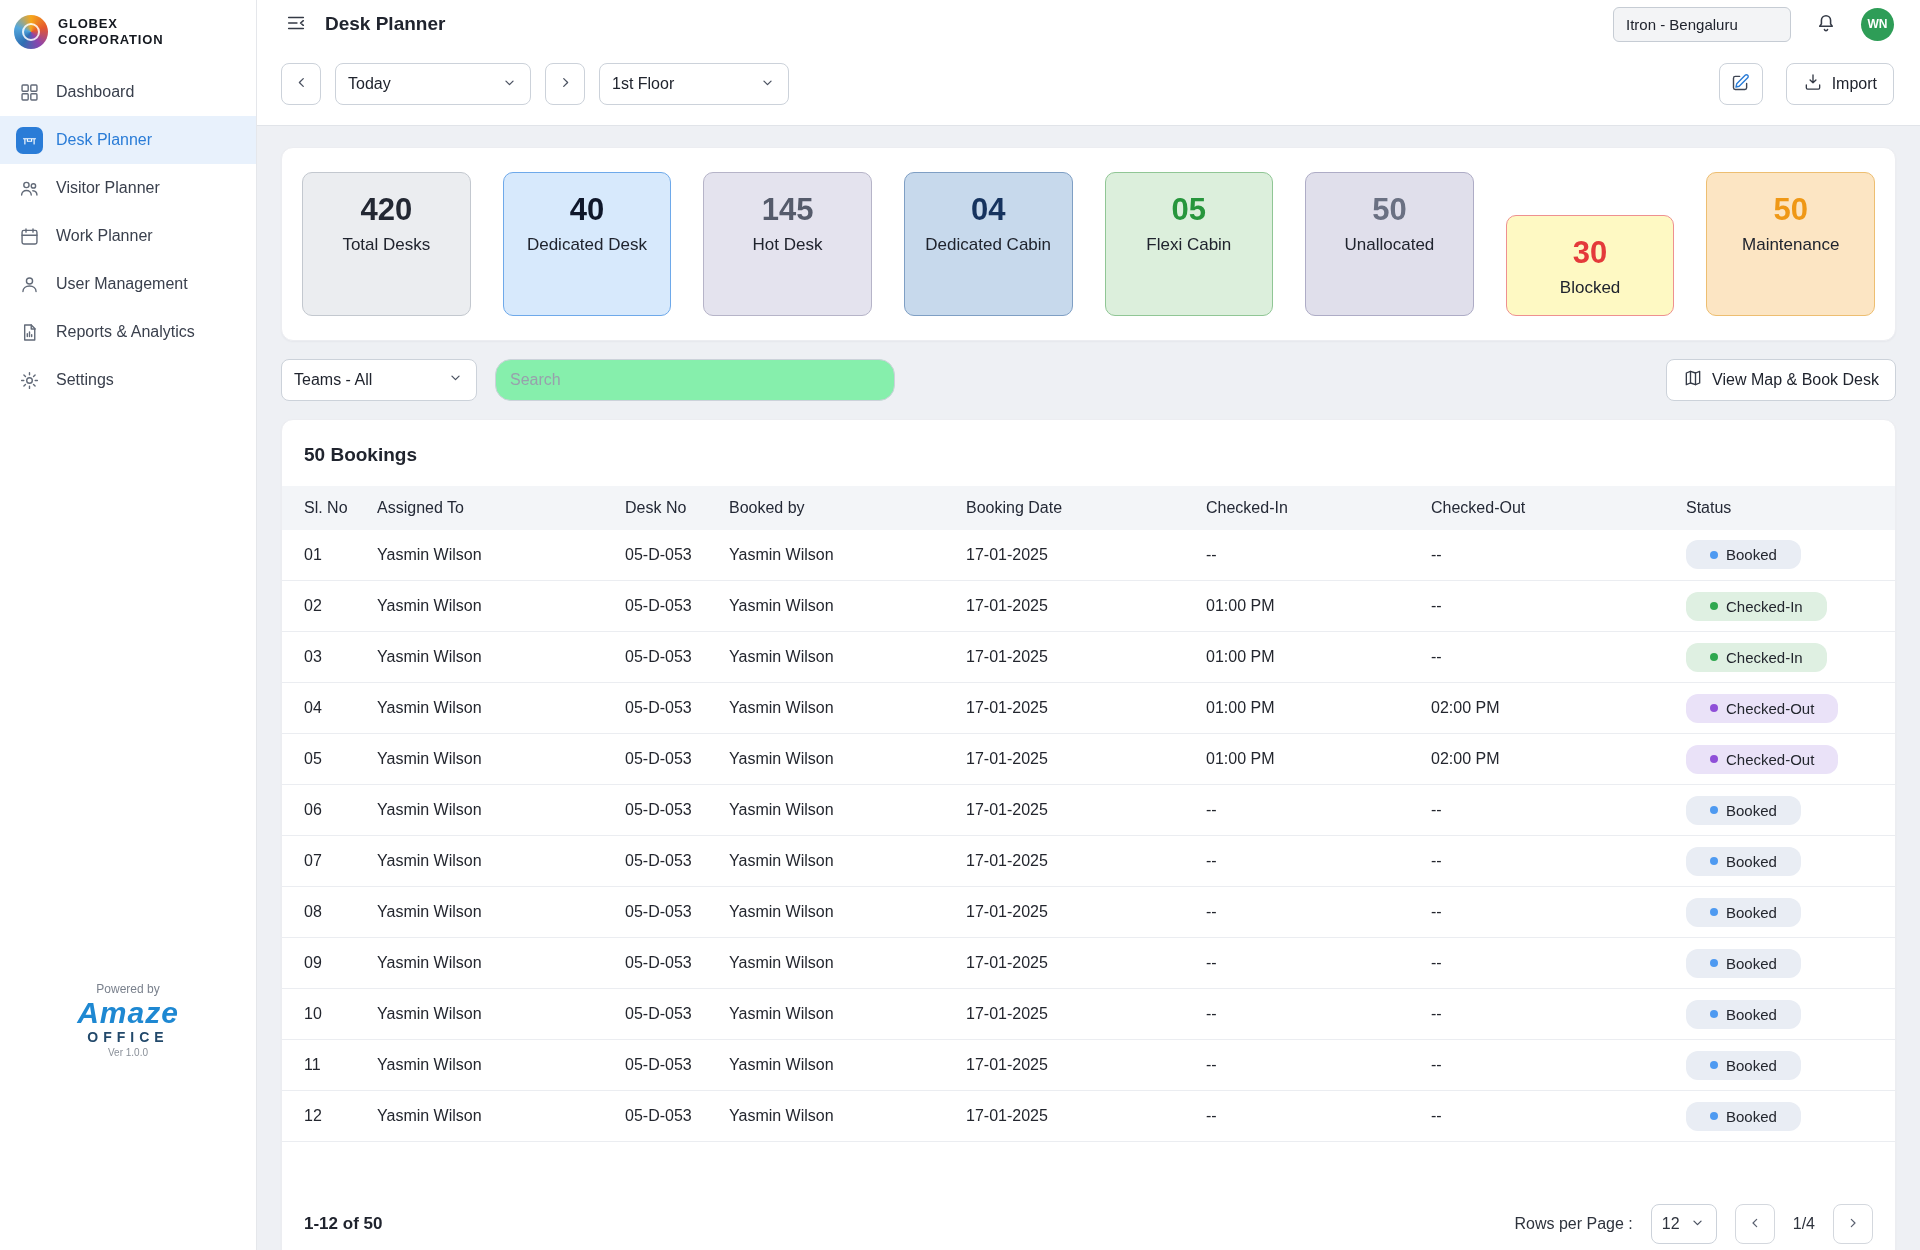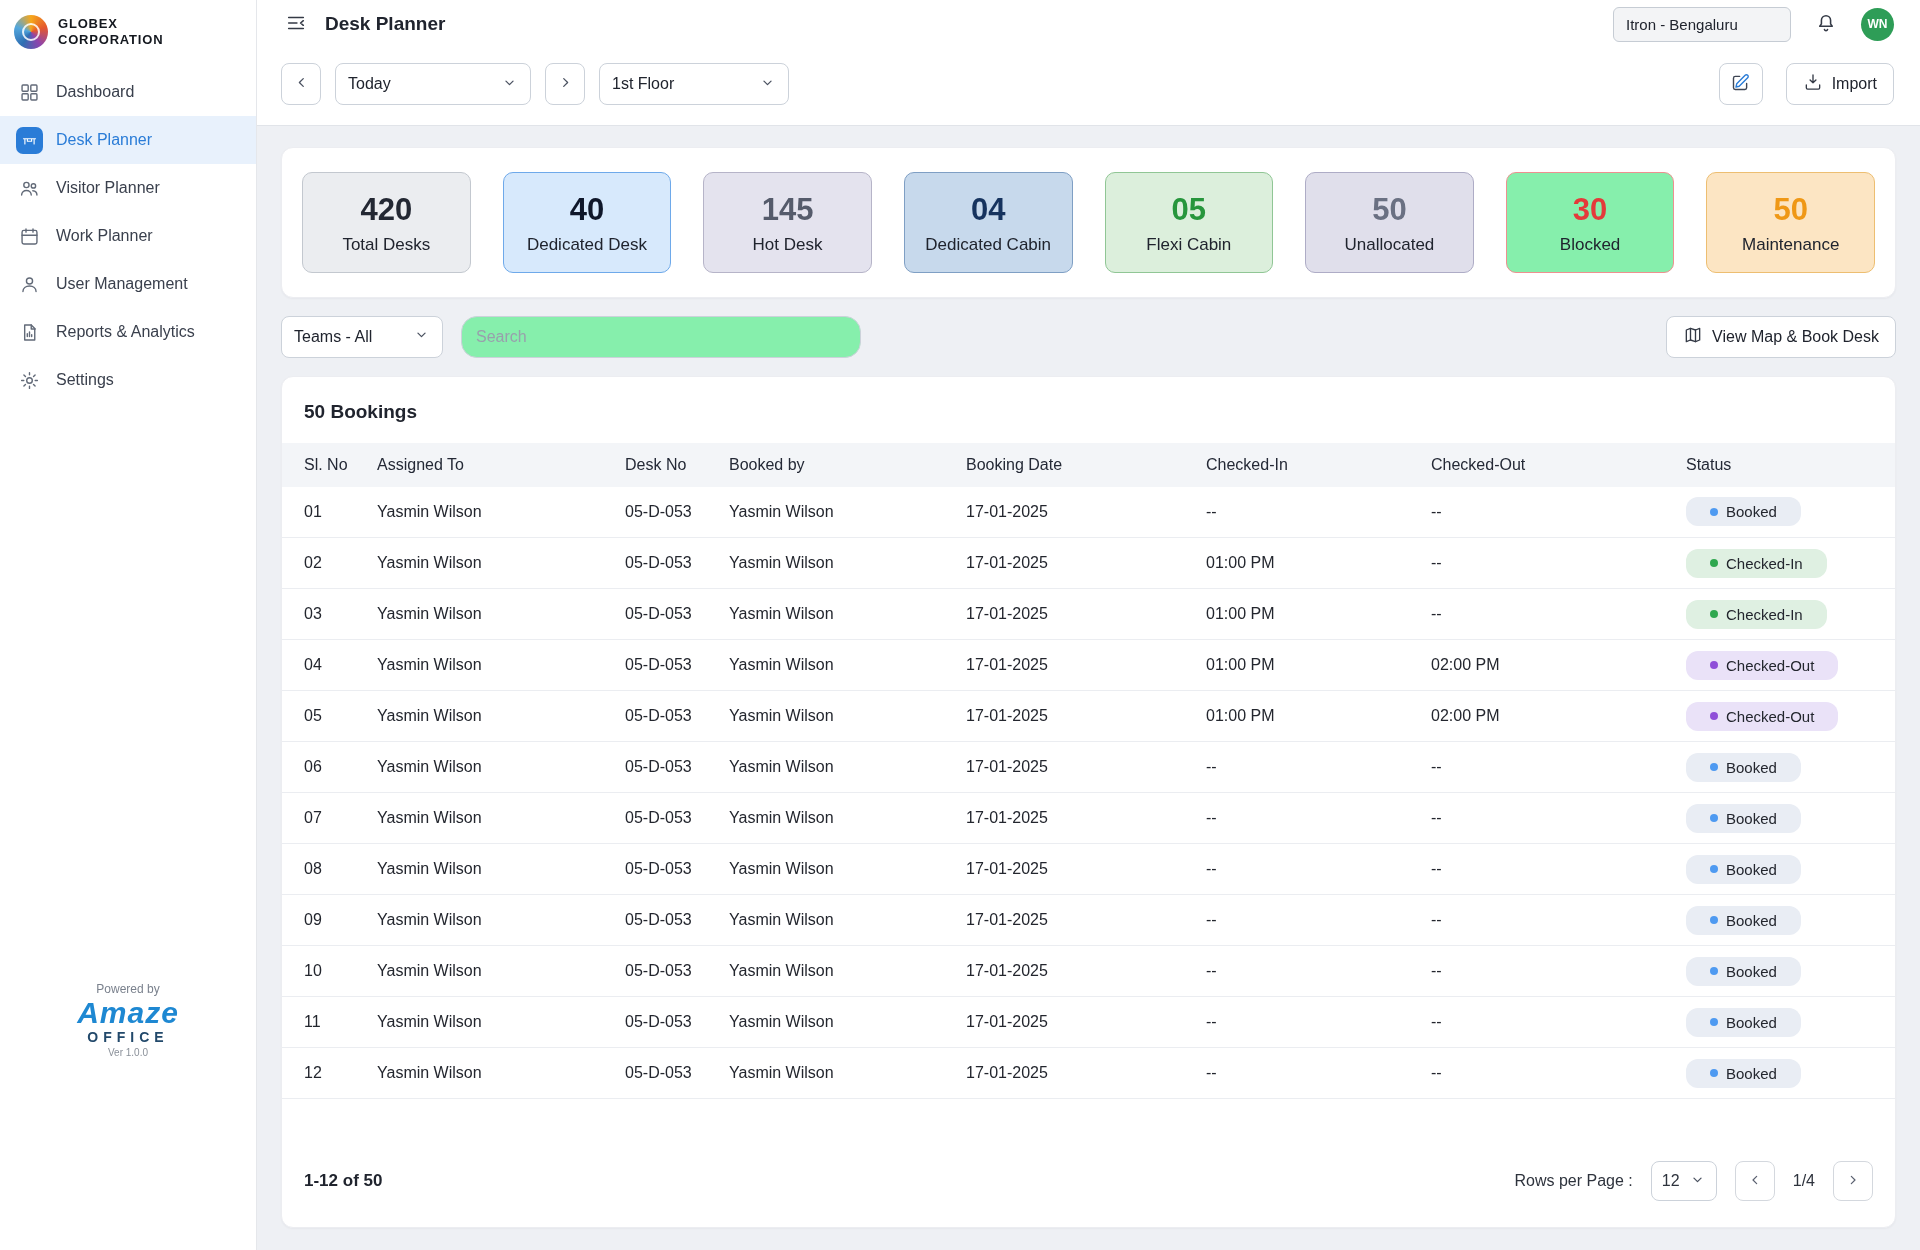--- a/index.html
+++ b/index.html
@@ -68,21 +68,21 @@
 
   .stats-panel { background:#fff; border:1px solid #ecedf1; border-radius:12px; padding:24px 20px;
     box-shadow:0 1px 2px rgba(16,24,40,.04); }
   .stats-cards { display:flex; gap:32px; }
   .stat-card { flex:1; border:1px solid transparent; border-radius:10px; text-align:center;
     padding:19px 6px 17px; cursor:pointer; }
   .stat-value { font-size:31px; font-weight:700; line-height:1.15; }
   .stat-label { font-size:17px; margin-top:7px; color:#20242e; }
 
   .filters-row { display:flex; align-items:center; gap:18px; margin:18px 0; }
-  .select.teams { width:162px; }
+  .select.teams { width:196px; }
   .search-input { width:400px; height:42px; border:1px solid #ccd2da; border-radius:16px;
     padding:0 14px; font-size:16px; background:#86efac; color:#20242e; outline:none; }
   .search-input::placeholder { color:#98a0ac; }
   .view-map-btn { margin-left:auto; }
 
   .table-card { background:#fff; border:1px solid #ecedf1; border-radius:12px;
     box-shadow:0 1px 2px rgba(16,24,40,.04); }
   .table-title { font-size:19px; font-weight:700; margin:0; padding:24px 22px 20px; }
   table { width:100%; border-collapse:collapse; table-layout:fixed; }
   thead th { background:#f3f5f8; text-align:left; font-size:16px; font-weight:500; color:#242936;
@@ -286,21 +286,21 @@
     <div class="stat-label">Dedicated Cabin</div>
   </div>
             <div class="stat-card" style="background: rgb(220, 239, 220); border-color: rgb(144, 198, 149);">
     <div class="stat-value" style="color: rgb(39, 150, 60);">05</div>
     <div class="stat-label">Flexi Cabin</div>
   </div>
             <div class="stat-card" style="background: rgb(224, 223, 235); border-color: rgb(174, 172, 198);">
     <div class="stat-value" style="color: rgb(106, 112, 130);">50</div>
     <div class="stat-label">Unallocated</div>
   </div>
-            <div class="stat-card" style="background: #86efac; border-color: rgb(238, 144, 144);">
+            <div class="stat-card" style="background: #fef9c3; border-color: rgb(238, 144, 144); margin-top: 43px;">
     <div class="stat-value" style="color: rgb(228, 58, 58);">30</div>
     <div class="stat-label">Blocked</div>
   </div>
             <div class="stat-card" style="background: rgb(252, 229, 195); border-color: rgb(237, 190, 113);">
     <div class="stat-value" style="color: rgb(239, 152, 22);">50</div>
     <div class="stat-label">Maintenance</div>
   </div>
           </div>
       </section>
 

